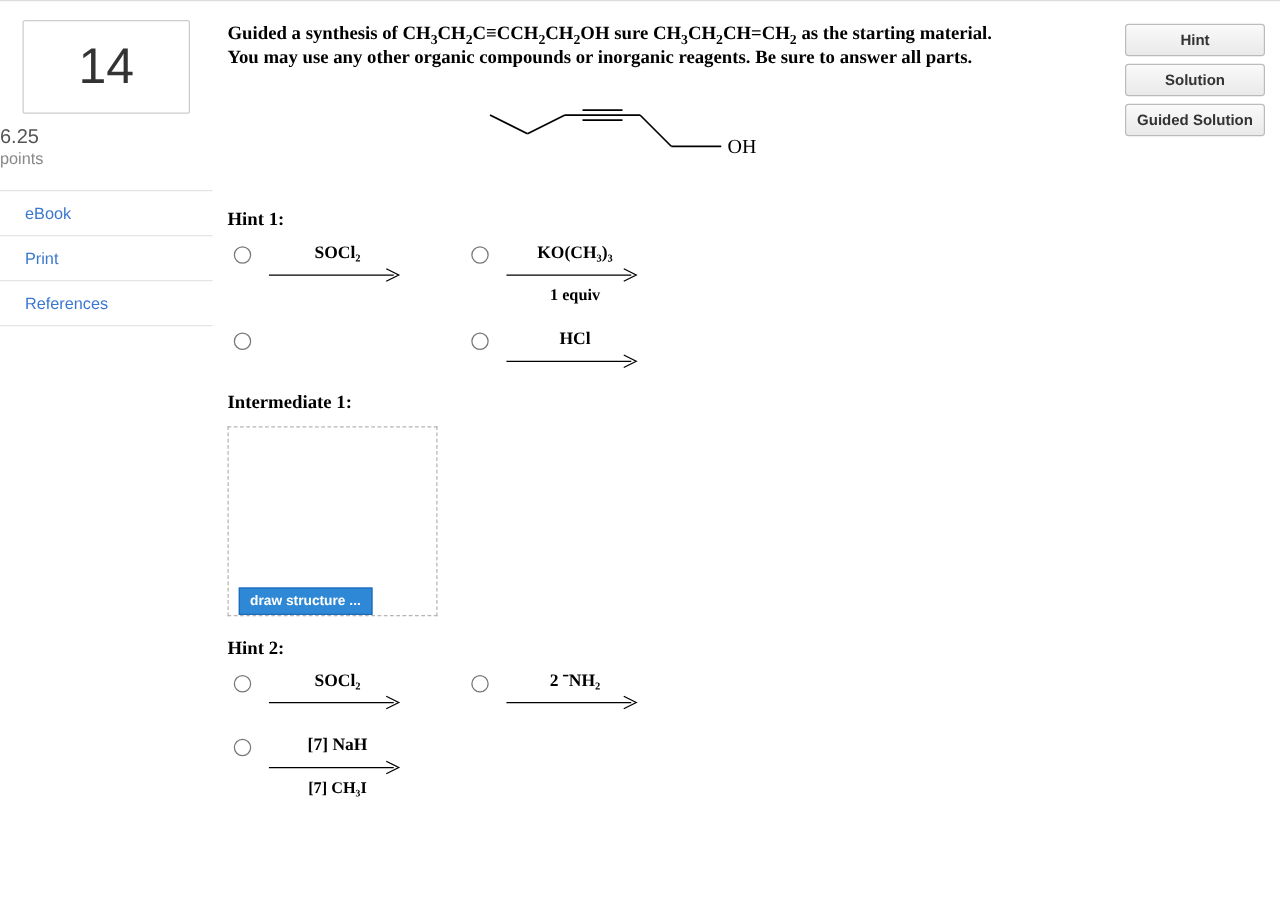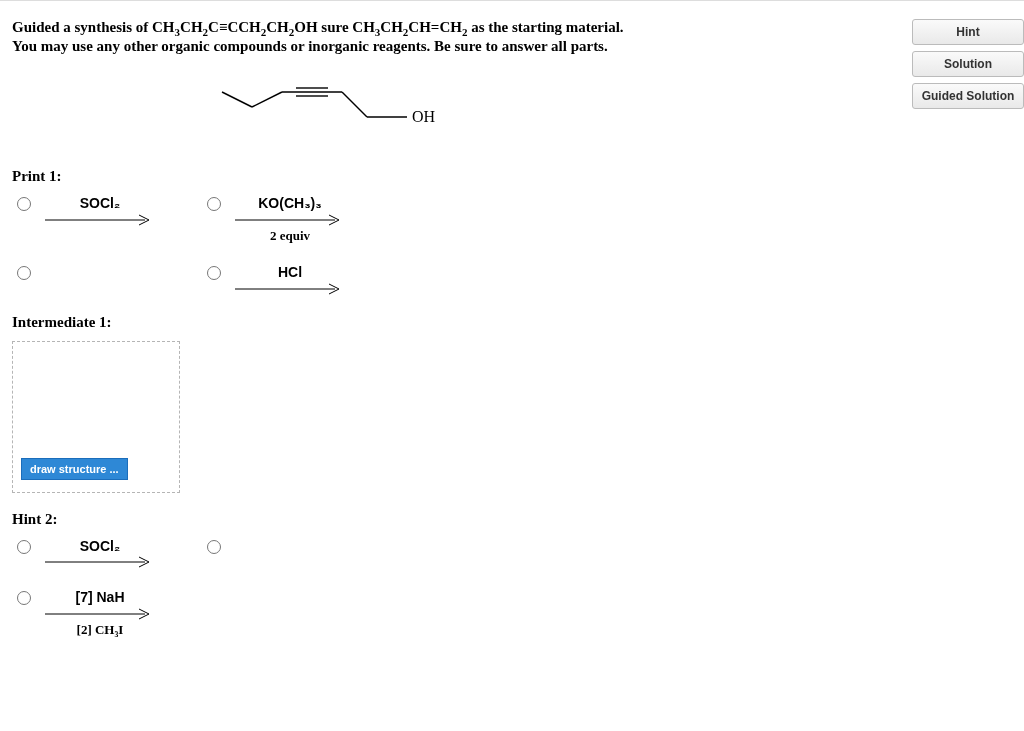--- a/index.html
+++ b/index.html
@@ -54,21 +54,21 @@
     border-bottom: 1px solid #e5e5e5;
     cursor: pointer;
   }
   .main {
     flex: 1;
     position: relative;
     padding: 18px 15px 0 12px;
   }
   .right-buttons {
     position: absolute;
-    right: 0;
+    right: 12px;
     top: 18px;
     width: 112px;
   }
   .rbtn {
     display: block;
     width: 100%;
     margin-bottom: 6px;
     padding: 5px 8px;
     background: linear-gradient(#fafafa,#e9e9e9);
     border: 1px solid #bbb;
@@ -123,21 +123,21 @@
     margin-top: 2px;
     background: #fff;
   }
   .arrow-wrap {
     display: flex;
     flex-direction: column;
     align-items: center;
     min-width: 110px;
   }
   .arrow-label {
-    font-family: Liberation Sans, sans-serif;
+    font-family: Liberation Serif, serif;
     font-weight: bold;
     font-size: 14px;
     text-align: center;
     white-space: nowrap;
     line-height: 1.2;
   }
   .arrow-svg {
     width: 110px;
     height: 14px;
     margin-top: 1px;
@@ -152,34 +152,48 @@
   .inter-box {
     border: 1px dashed #b5b5b5;
     width: 168px;
     height: 152px;
     margin-top: 6px;
     position: relative;
   }
   .draw-btn {
     position: absolute;
     left: 8px;
-    bottom: 12px;
+    bottom: 0;
     background: #2e88d6;
     color: #fff;
     font-size: 11px;
     font-weight: bold;
     padding: 4px 8px;
     border: 1px solid #1b6dbb;
     cursor: pointer;
   }
 </style>
 </head>
 <body>
 
 <div class="container">
+  <div class="sidebar">
+    <div class="qnum-box">
+      <span class="qnum">14</span>
+    </div>
+    <div class="points-area">
+      <div>6.25</div>
+      <div class="points-label">points</div>
+    </div>
+    <div class="side-links">
+      <a class="side-link">eBook</a>
+      <a class="side-link">Print</a>
+      <a class="side-link">References</a>
+    </div>
+  </div>
 
   <div class="main">
 
     <div class="right-buttons">
       <button class="rbtn">Hint</button>
       <button class="rbtn">Solution</button>
       <button class="rbtn">Guided Solution</button>
     </div>
 
     <div class="question">
@@ -195,41 +209,41 @@
         <line x1="70" y1="15" x2="130" y2="15"></line>
         <line x1="84" y1="11" x2="116" y2="11"></line>
         <line x1="84" y1="19" x2="116" y2="19"></line>
         <line x1="130" y1="15" x2="155" y2="40"></line>
         <line x1="155" y1="40" x2="195" y2="40"></line>
       </g>
       <text x="200" y="45" font-family="Georgia" font-size="16">OH</text>
     </svg>
 
     
-    <div class="step-label">Print 1:</div>
+    <div class="step-label">Hint 1:</div>
     <div class="opt-grid">
       <div class="opt-cell">
         <div class="radio"></div>
         <div class="arrow-wrap">
           <div class="arrow-label">SOCl₂</div>
           <svg class="arrow-svg" viewBox="0 0 110 14">
               <line x1="0" y1="7" x2="100" y2="7" stroke="#000" stroke-width="1"></line>
               <polyline points="94,2 104,7 94,12" fill="none" stroke="#000" stroke-width="1"></polyline>
             </svg>
         </div>
       </div>
       <div class="opt-cell">
         <div class="radio"></div>
         <div class="arrow-wrap">
           <div class="arrow-label">KO(CH₃)₃</div>
           <svg class="arrow-svg" viewBox="0 0 110 14">
               <line x1="0" y1="7" x2="100" y2="7" stroke="#000" stroke-width="1"></line>
               <polyline points="94,2 104,7 94,12" fill="none" stroke="#000" stroke-width="1"></polyline>
             </svg>
-          <div class="arrow-below">2 equiv</div>
+          <div class="arrow-below">1 equiv</div>
         </div>
       </div>
       <div class="opt-cell">
         <div class="radio"></div>
       </div>
       <div class="opt-cell">
         <div class="radio"></div>
         <div class="arrow-wrap">
           <div class="arrow-label">HCl</div>
           <svg class="arrow-svg" viewBox="0 0 110 14">
@@ -254,28 +268,35 @@
         <div class="arrow-wrap">
           <div class="arrow-label">SOCl₂</div>
           <svg class="arrow-svg" viewBox="0 0 110 14">
               <line x1="0" y1="7" x2="100" y2="7" stroke="#000" stroke-width="1"></line>
               <polyline points="94,2 104,7 94,12" fill="none" stroke="#000" stroke-width="1"></polyline>
             </svg>
         </div>
       </div>
       <div class="opt-cell">
         <div class="radio"></div>
+        <div class="arrow-wrap">
+          <div class="arrow-label">2 ⁻NH₂</div>
+          <svg class="arrow-svg" viewBox="0 0 110 14">
+              <line x1="0" y1="7" x2="100" y2="7" stroke="#000" stroke-width="1"></line>
+              <polyline points="94,2 104,7 94,12" fill="none" stroke="#000" stroke-width="1"></polyline>
+            </svg>
+        </div>
       </div>
       <div class="opt-cell">
         <div class="radio"></div>
         <div class="arrow-wrap">
           <div class="arrow-label">[7] NaH</div>
           <svg class="arrow-svg" viewBox="0 0 110 14">
               <line x1="0" y1="7" x2="100" y2="7" stroke="#000" stroke-width="1"></line>
               <polyline points="94,2 104,7 94,12" fill="none" stroke="#000" stroke-width="1"></polyline>
             </svg>
-          <div class="arrow-below">[2] CH₃I</div>
+          <div class="arrow-below">[7] CH₃I</div>
         </div>
       </div>
     </div>
 
   </div>
 </div>
 
 </body></html>

